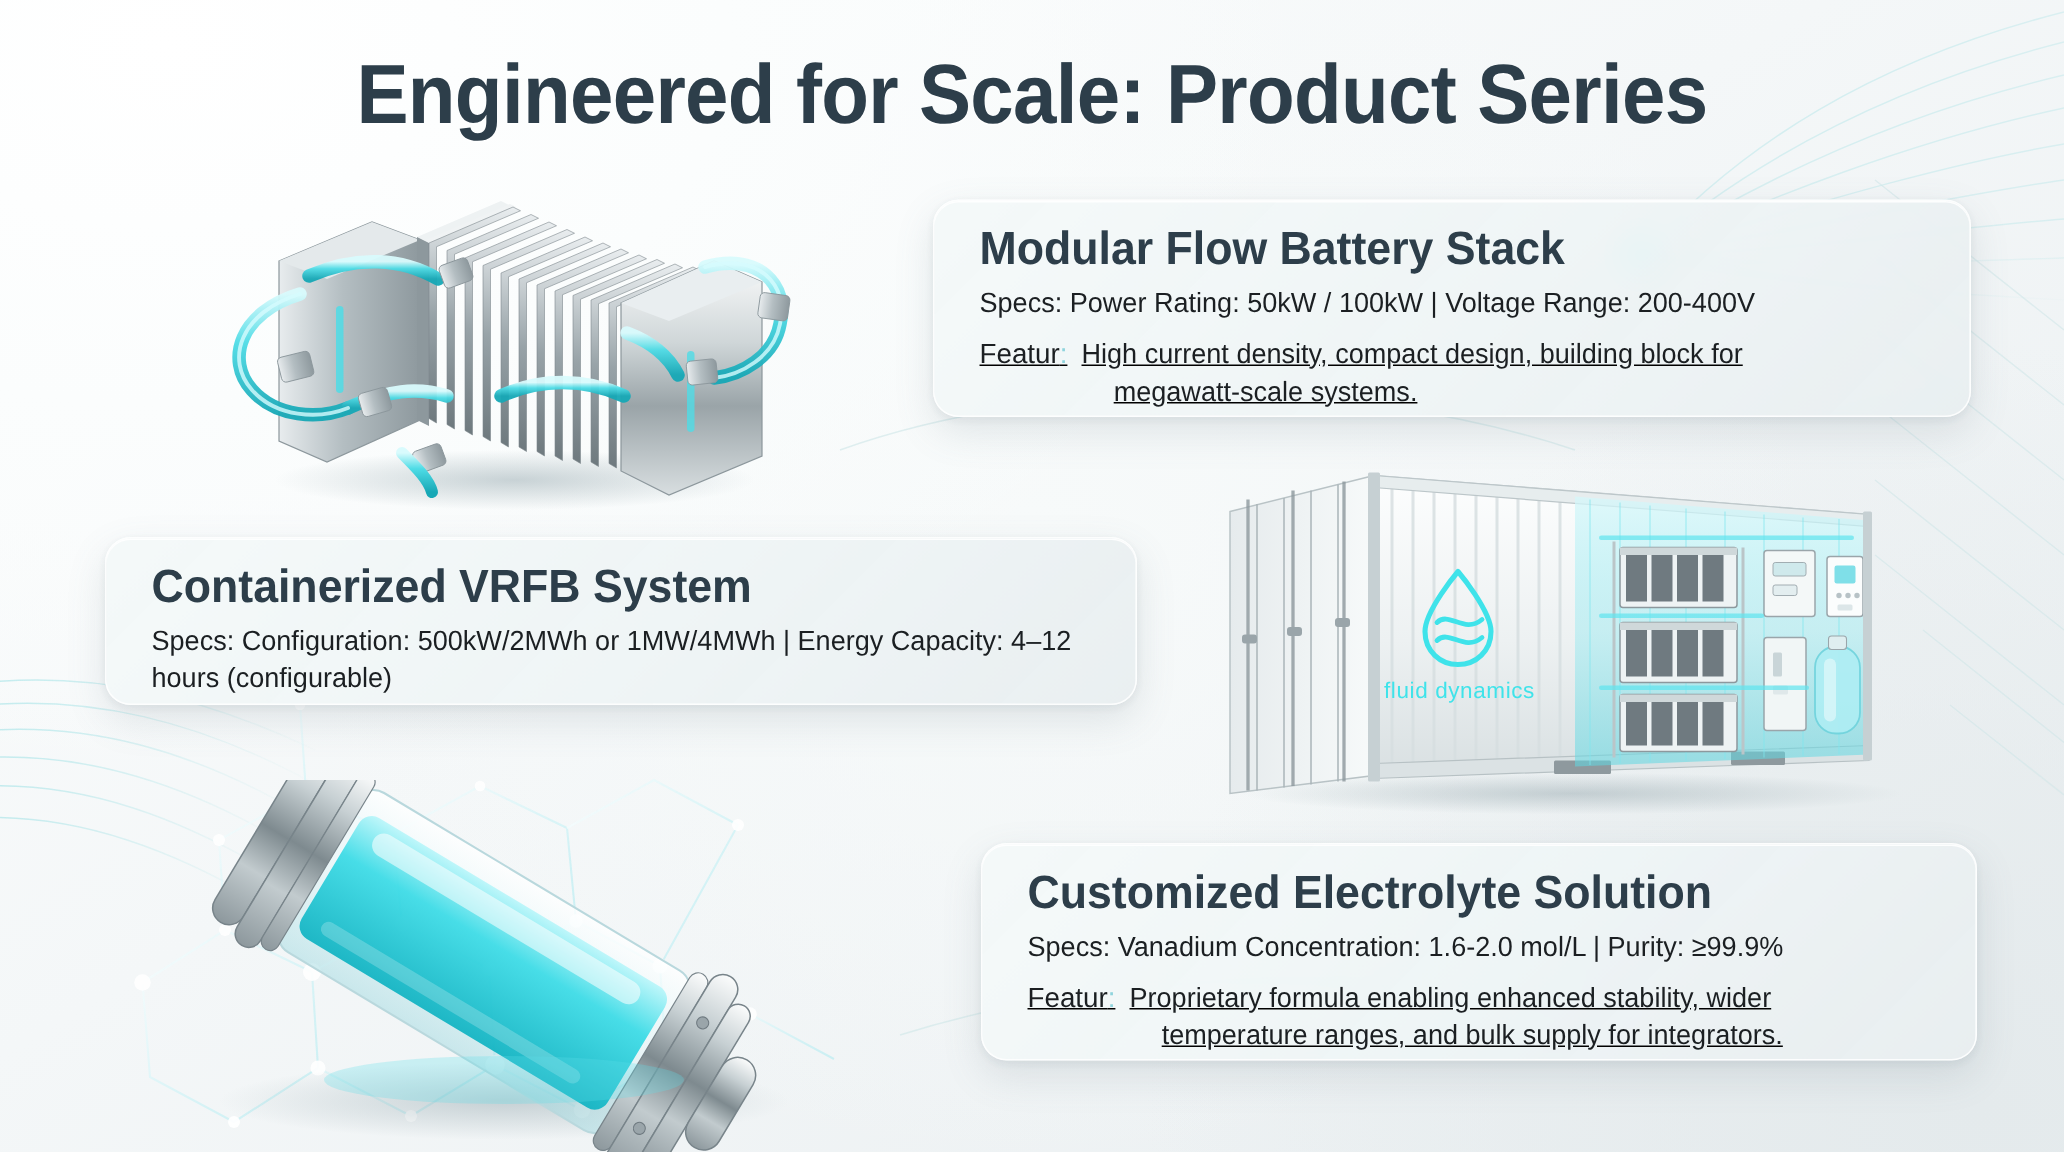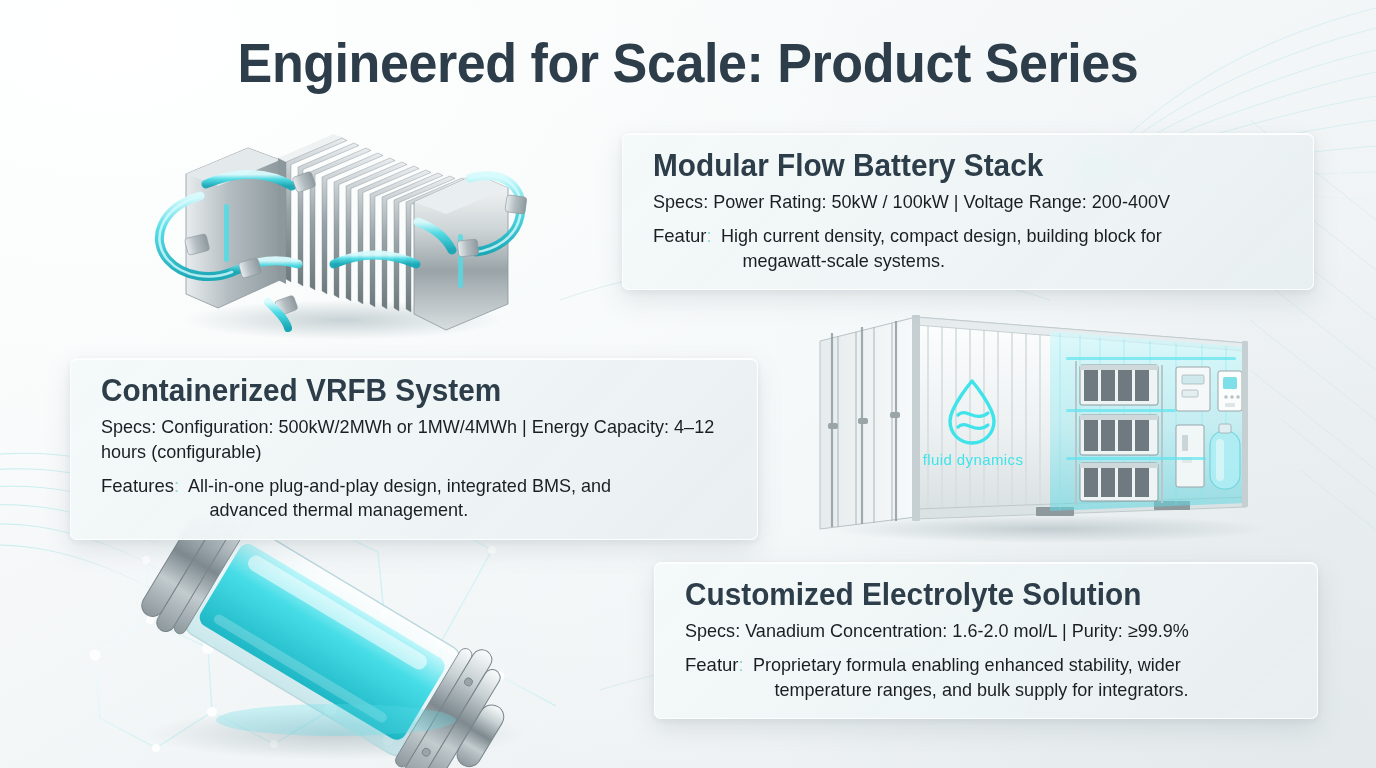--- a/index.html
+++ b/index.html
@@ -23,38 +23,38 @@
   .title {
     position:absolute; left:0; top:34px; width:1376px; text-align:center;
     font-size:56px; font-weight:bold; color:#2d3e4a;
     letter-spacing:-0.5px; line-height:1.04;
     transform:scaleX(0.93); transform-origin:50% 50%;
     text-shadow:0 1px 1px rgba(255,255,255,.7);
   }
 
   
   .card {
-    position:absolute; border-radius:7px;
+    position:absolute; border-radius:17px;
     background:linear-gradient(135deg, rgba(244,249,249,.96) 0%, rgba(238,244,245,.95) 55%, rgba(232,238,240,.94) 100%);
     border:1px solid rgba(255,255,255,.85);
     box-shadow:0 10px 26px rgba(100,120,130,.16), 0 2px 6px rgba(100,120,130,.10),
                inset 0 1px 0 rgba(255,255,255,.9);
-    padding:14px 22px 16px 30px;
+    padding:14px 22px 4px 30px;
     backdrop-filter:blur(2px);
   }
   .card-title {
     font-size:31px; font-weight:bold; color:#2d3e4a; line-height:1.16;
     transform:scaleX(0.96); transform-origin:0 50%;
     margin-bottom:6px; white-space:nowrap;
   }
   .specs {
     font-size:18.5px; color:#1b1f22; line-height:1.34; font-weight:normal;
     transform:scaleX(0.975); transform-origin:0 50%;
   }
-  .feat-row { display:flex; margin-top:9px; }
+  .feat-row { display:flex; margin-top:9px;text-decoration:underline; }
   .feat-label {
     font-size:18.5px; color:#1b1f22; white-space:nowrap; flex:0 0 auto; line-height:1.34;
   }
   .feat-label .colon { color:#8fd4dd; }
   .feat-text {
     font-size:18.5px; color:#1b1f22; line-height:1.34; margin-left:9px;
     transform:scaleX(0.975); transform-origin:0 50%;
   }
   .feat-text .ind { display:block; padding-left:22px; }
 
@@ -480,27 +480,20 @@
       <div class="feat-text">
         <span>High current density, compact design, building block for</span>
         <span class="ind">megawatt-scale systems.</span>
       </div>
     </div>
   </div>
 
   <div class="card" id="card2">
     <div class="card-title">Containerized VRFB System</div>
     <div class="specs">Specs: Configuration: 500kW/2MWh or 1MW/4MWh | Energy Capacity: 4–12 hours (configurable)</div>
-    <div class="feat-row">
-      <div class="feat-label"><span>Features</span><span class="colon">:</span></div>
-      <div class="feat-text">
-        <span>All-in-one plug-and-play design, integrated BMS, and</span>
-        <span class="ind">advanced thermal management.</span>
-      </div>
-    </div>
   </div>
 
   <div class="card" id="card3">
     <div class="card-title">Customized Electrolyte Solution</div>
     <div class="specs">Specs: Vanadium Concentration: 1.6-2.0 mol/L | Purity: ≥99.9%</div>
     <div class="feat-row">
       <div class="feat-label"><span>Featur</span><span class="colon">:</span></div>
       <div class="feat-text">
         <span>Proprietary formula enabling enhanced stability, wider</span>
         <span class="ind">temperature ranges, and bulk supply for integrators.</span>

